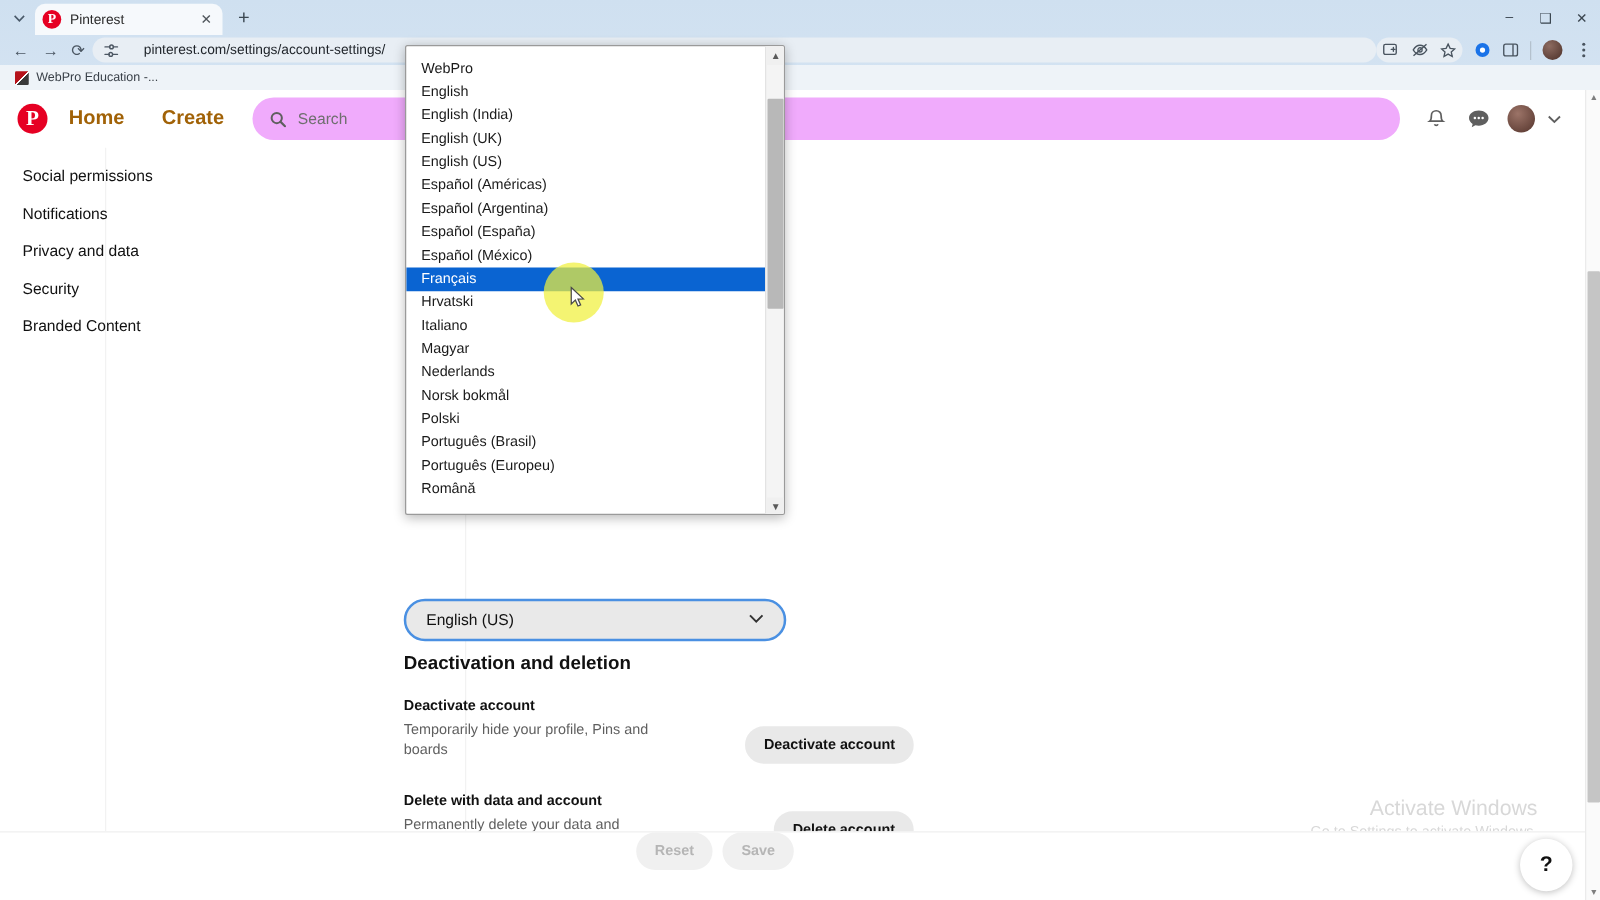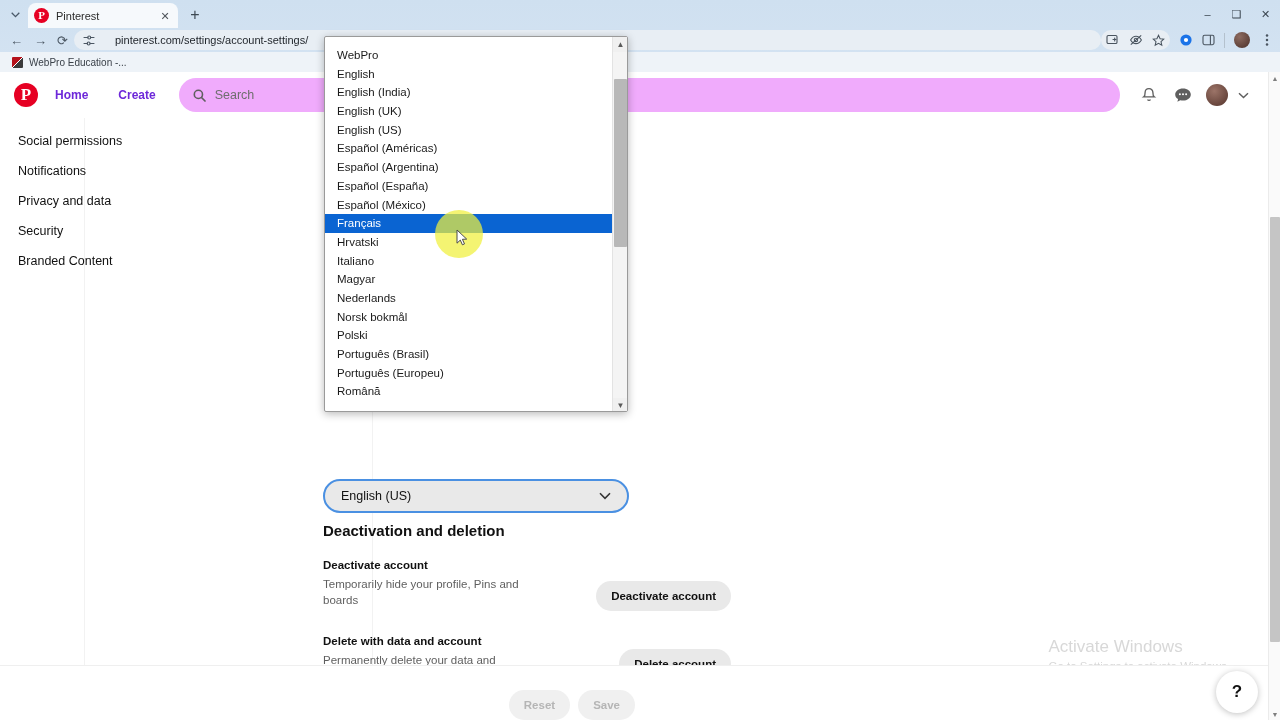--- a/index.html
+++ b/index.html
@@ -117,21 +117,21 @@
     position: absolute; left: 0; top: 0; width: 1268px; height: 46px;
     background: #ffffff; display: flex; align-items: center; padding: 0 14px;
     z-index: 4;
   }
   #pin-logo {
     width: 24px; height: 24px; border-radius: 50%; background: #e60023;
     color: #fff; font-family: "Liberation Serif", serif; font-weight: bold;
     font-size: 17px; line-height: 24px; text-align: center; flex: 0 0 auto;
   }
   .pin-nav-link {
-    font-size: 12px; font-weight: bold; color: #6d28d9;
+    font-size: 16px; font-weight: bold; color: #a16207;
     padding: 7px 13px; border-radius: 20px; margin-left: 4px; flex: 0 0 auto;
   }
   #pin-search {
     flex: 1 1 auto; height: 34px; background: #f0abfc; border-radius: 18px;
     display: flex; align-items: center; padding: 0 14px; margin: 0 10px;
   }
   #pin-search-icon { color: #5f5f5f; font-size: 12px; display: flex; align-items: center; }
   #pin-search-input {
     flex: 1 1 auto; border: 0; background: transparent; outline: none;
     font-size: 12.5px; color: #4b4b4b; margin-left: 9px;
@@ -196,40 +196,40 @@
   
   .vline {
     position: absolute; top: 46px; width: 1px; height: 602px;
     background: #f2f2f2; z-index: 0;
   }
 
   
   #save-bar {
     position: absolute; left: 0; bottom: 0; width: 1268px; height: 55px;
     background: #ffffff; border-top: 1px solid #efefef;
-    display: flex; align-items: flex-end; justify-content: flex-end; padding-right: 633px;
+    display: flex; align-items: flex-start; justify-content: flex-end; padding-right: 633px;
     z-index: 5;
   }
   .save-bar-btn {
     border-radius: 20px; padding: 9px 15px; font-size: 11.5px;
     font-weight: bold; color: #b5b5b5; background: #f0f0f0; margin-left: 8px;
   }
 
   
   #help-fab {
     position: absolute; right: 22px; bottom: 7px; width: 42px; height: 42px;
     border-radius: 50%; background: #ffffff;
     box-shadow: 0 1px 6px rgba(0,0,0,.25);
     display: flex; align-items: center; justify-content: center;
     font-size: 17px; font-weight: bold; color: #111; z-index: 6;
   }
 
   
   #activate-watermark {
-    position: absolute; right: 50px; bottom: 48px; text-align: left; z-index: 3;
+    position: absolute; right: 50px; bottom: 48px; text-align: right; z-index: 3;
     user-select: none;
   }
   #activate-title { font-size: 17px; color: #d8d8d8; }
   #activate-sub { font-size: 11.5px; color: #d8d8d8; margin-top: 3px; }
 
   
   #page-scrollbar {
     position: absolute; right: 0; top: 0; width: 12px; height: 648px;
     background: #fafafa; border-left: 1px solid #ebebeb; z-index: 7;
   }

